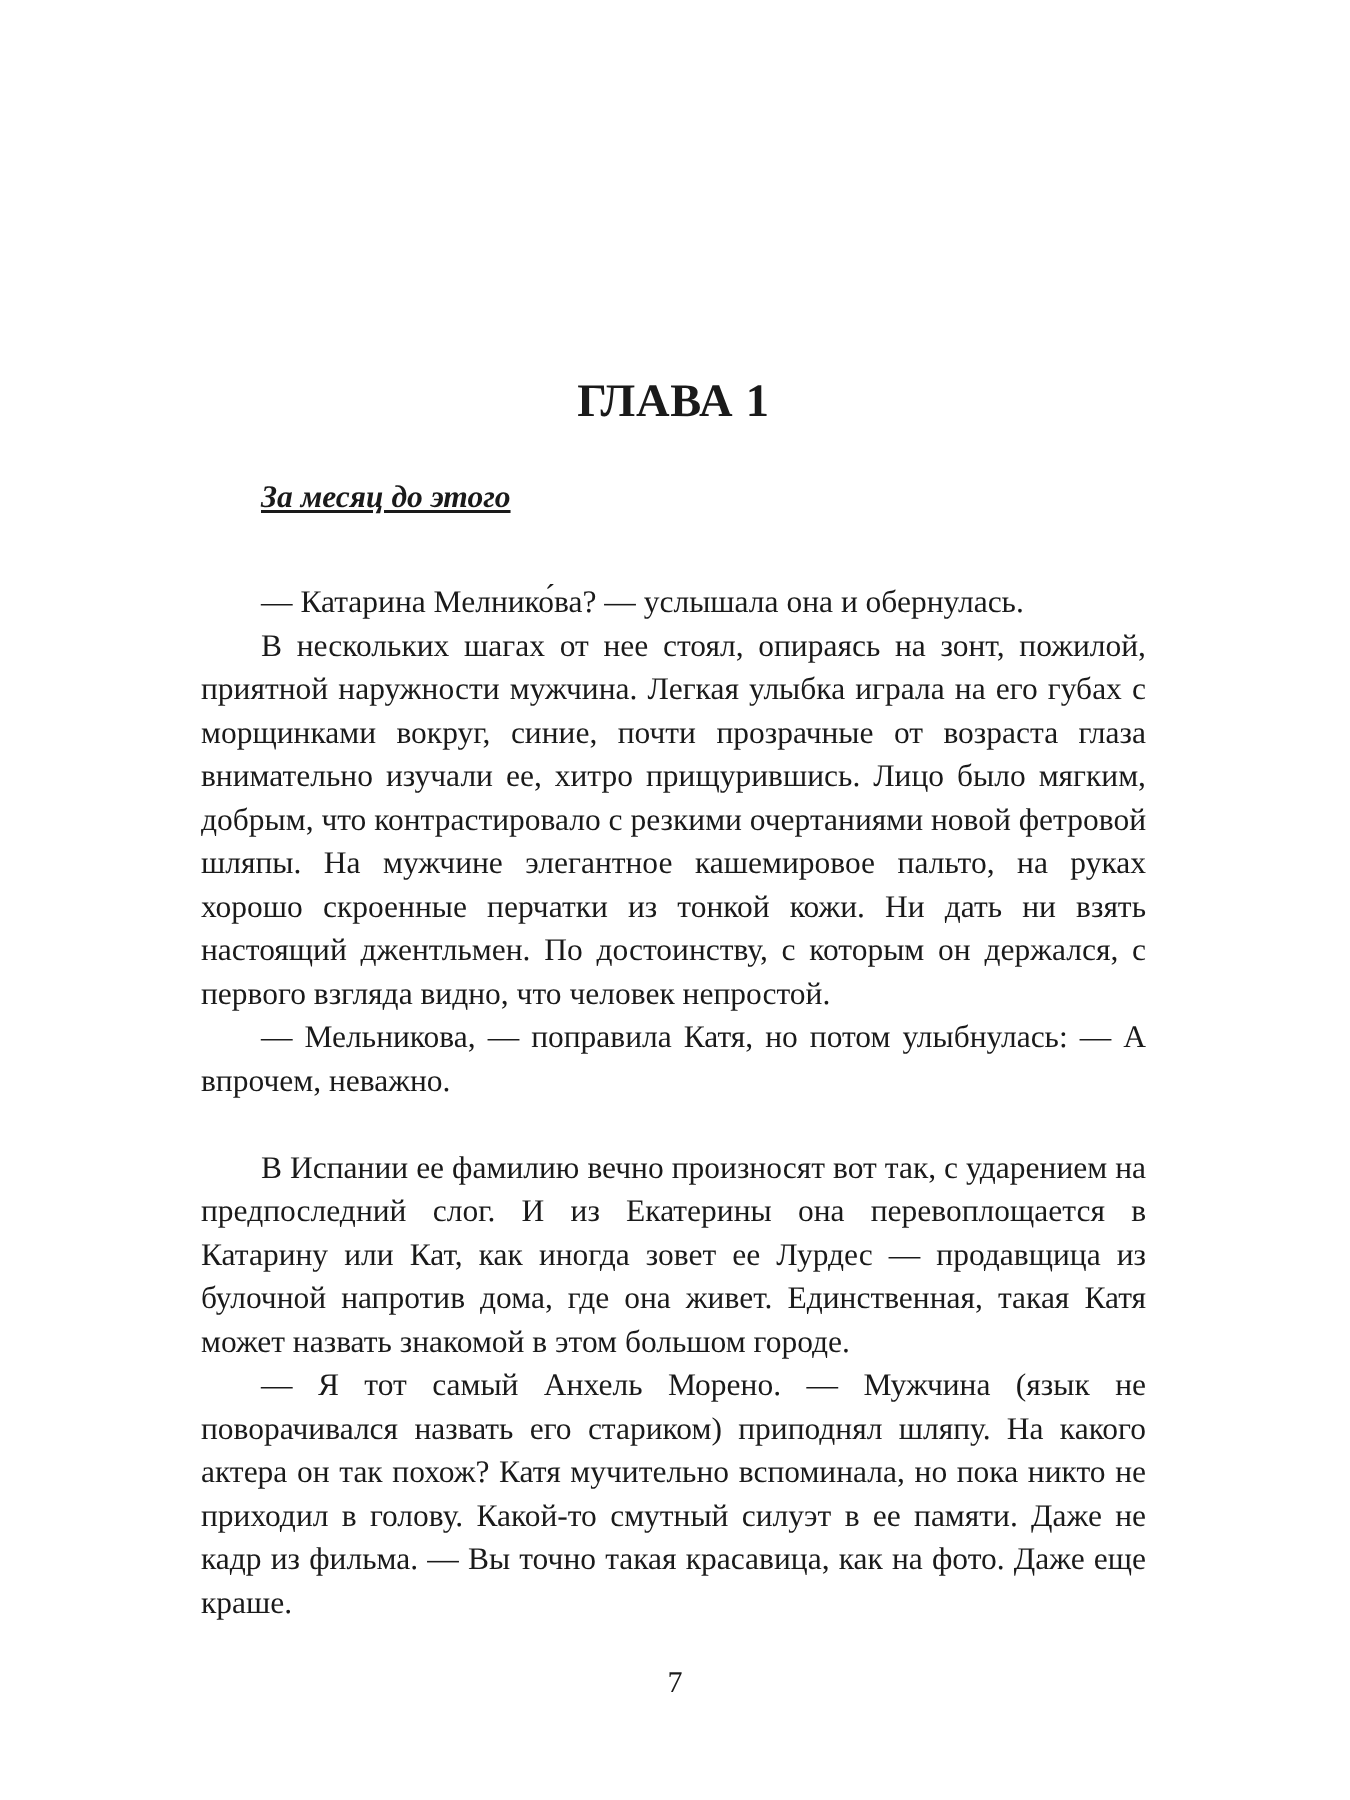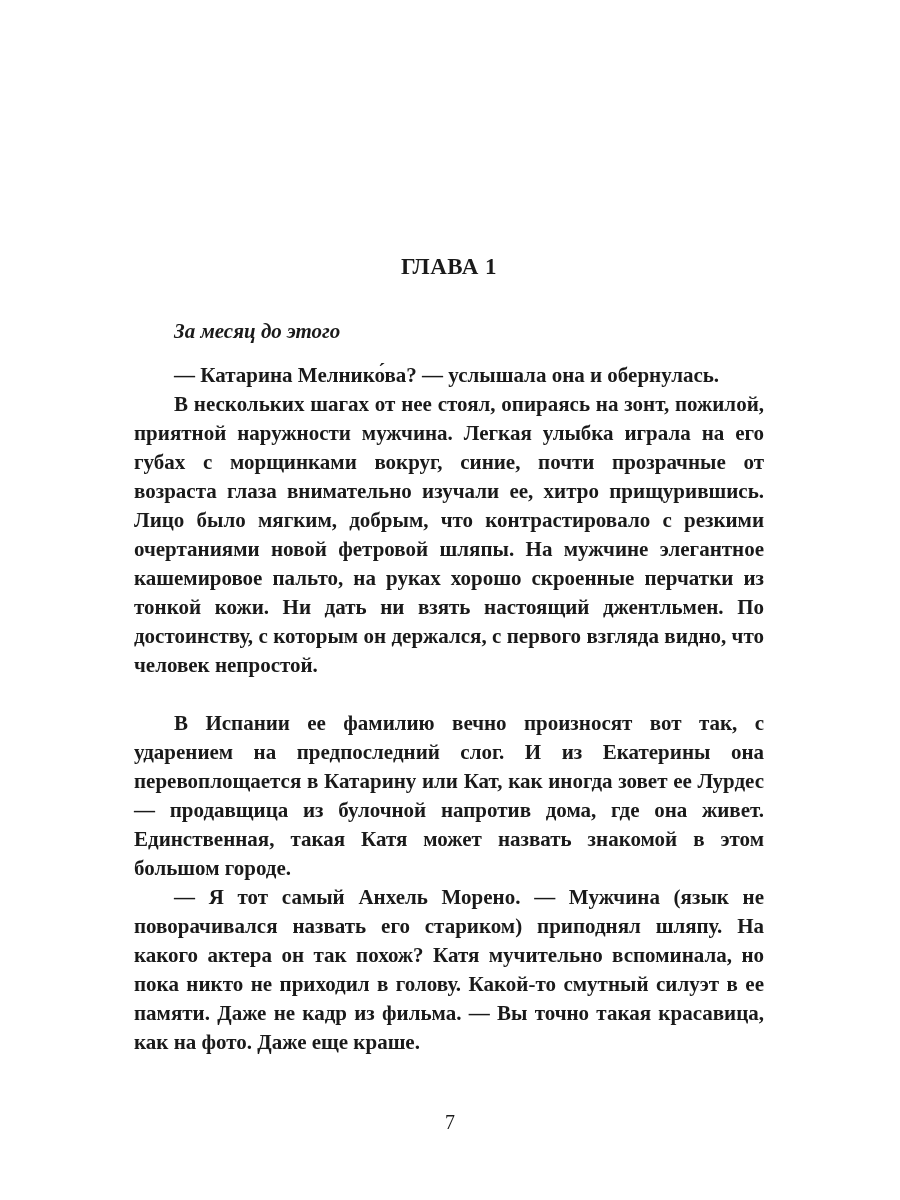--- a/index.html
+++ b/index.html
@@ -16,36 +16,36 @@
     background: #ffffff;
     color: #1a1a1a;
     font-family: "Liberation Serif", "DejaVu Serif", serif;
     padding: 0 136px 0 134px;
     overflow: hidden;
   }
   .chapter-title {
     margin: 0;
     padding-top: 252px;
     text-align: center;
-    font-size: 23px;
+    font-size: 31px;
     line-height: 29px;
     font-weight: 700;
     letter-spacing: 0.5px;
   }
   .section-subtitle {
     margin: 36px 0 0 0;
     font-size: 21px;
     line-height: 29px;
     font-weight: 700;
     font-style: italic;
     text-indent: 40px;
+    text-decoration: underline;
   }
   .body-text {
-    margin-top: 15px;
-    font-weight: bold;
+    margin-top: 41px;
   }
   .para {
     margin: 0;
     font-size: 21px;
     line-height: 29px;
     text-indent: 40px;
     text-align: justify;
     hyphens: auto;
     -webkit-hyphens: auto;
   }
@@ -67,18 +67,19 @@
 <body>
 
 <div class="page">
   <h1 class="chapter-title">ГЛАВА 1</h1>
 
   <h2 class="section-subtitle">За месяц до этого</h2>
 
   <div class="body-text">
       <p class="para">— Катарина Мелнико́ва? — услышала она и обернулась.</p>
       <p class="para">В нескольких шагах от нее стоял, опираясь на зонт, пожилой, приятной наружности мужчина. Легкая улыбка играла на его губах с морщинками вокруг, синие, почти прозрачные от возраста глаза внимательно изучали ее, хитро прищурившись. Лицо было мягким, добрым, что контрастировало с резкими очертаниями новой фетровой шляпы. На мужчине элегантное кашемировое пальто, на руках хорошо скроенные перчатки из тонкой кожи. Ни дать ни взять настоящий джентльмен. По достоинству, с которым он держался, с первого взгляда видно, что человек непростой.</p>
+      <p class="para">— Мельникова, — поправила Катя, но потом улыбнулась: — А впрочем, неважно.</p>
       <p class="para gap-before">В Испании ее фамилию вечно произносят вот так, с ударением на предпоследний слог. И из Екатерины она перевоплощается в Катарину или Кат, как иногда зовет ее Лурдес — продавщица из булочной напротив дома, где она живет. Единственная, такая Катя может назвать знакомой в этом большом городе.</p>
       <p class="para">— Я тот самый Анхель Морено. — Мужчина (язык не поворачивался назвать его стариком) приподнял шляпу. На какого актера он так похож? Катя мучительно вспоминала, но пока никто не приходил в голову. Какой-то смутный силуэт в ее памяти. Даже не кадр из фильма. — Вы точно такая красавица, как на фото. Даже еще краше.</p>
     </div>
 
   <div class="page-number">7</div>
 </div>
 
 </body></html>

